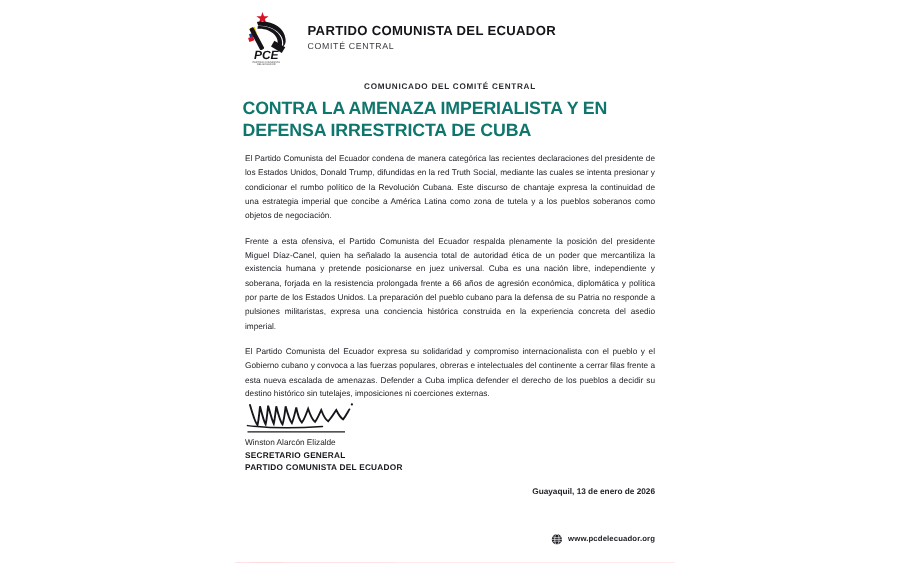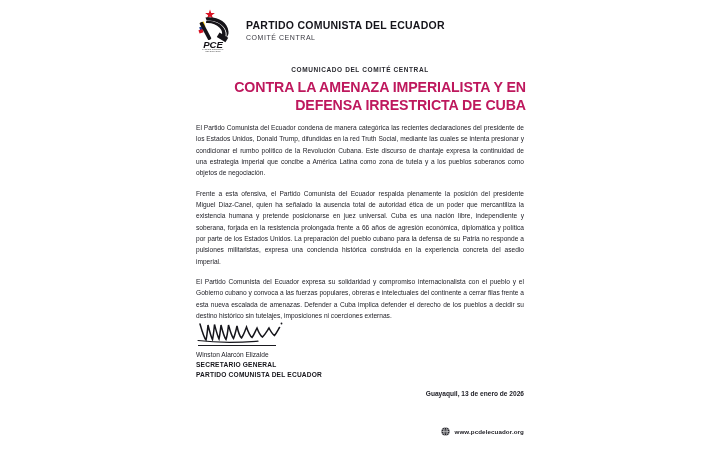--- a/index.html
+++ b/index.html
@@ -80,22 +80,22 @@
   }
 
   
   .kicker{
     position:absolute;left:0;right:0;top:66px;
     text-align:center;font-size:6.5px;font-weight:bold;
     letter-spacing:.6px;color:#2a2a30;
   }
   .title{
     position:absolute;left:14px;right:14px;top:78px;
-    text-align:right;font-size:14.2px;font-weight:bold;
-    line-height:1.28;color:#be185d;letter-spacing:-.1px;
+    text-align:left;font-size:14.2px;font-weight:bold;
+    line-height:1.28;color:#0f766e;letter-spacing:-.1px;
   }
 
   
   .body{
     position:absolute;left:16px;right:16px;top:122px;
   }
   .para{
     font-size:6.6px;line-height:1.72;text-align:justify;
     color:#23232a;margin:0 0 9px 0;
   }

